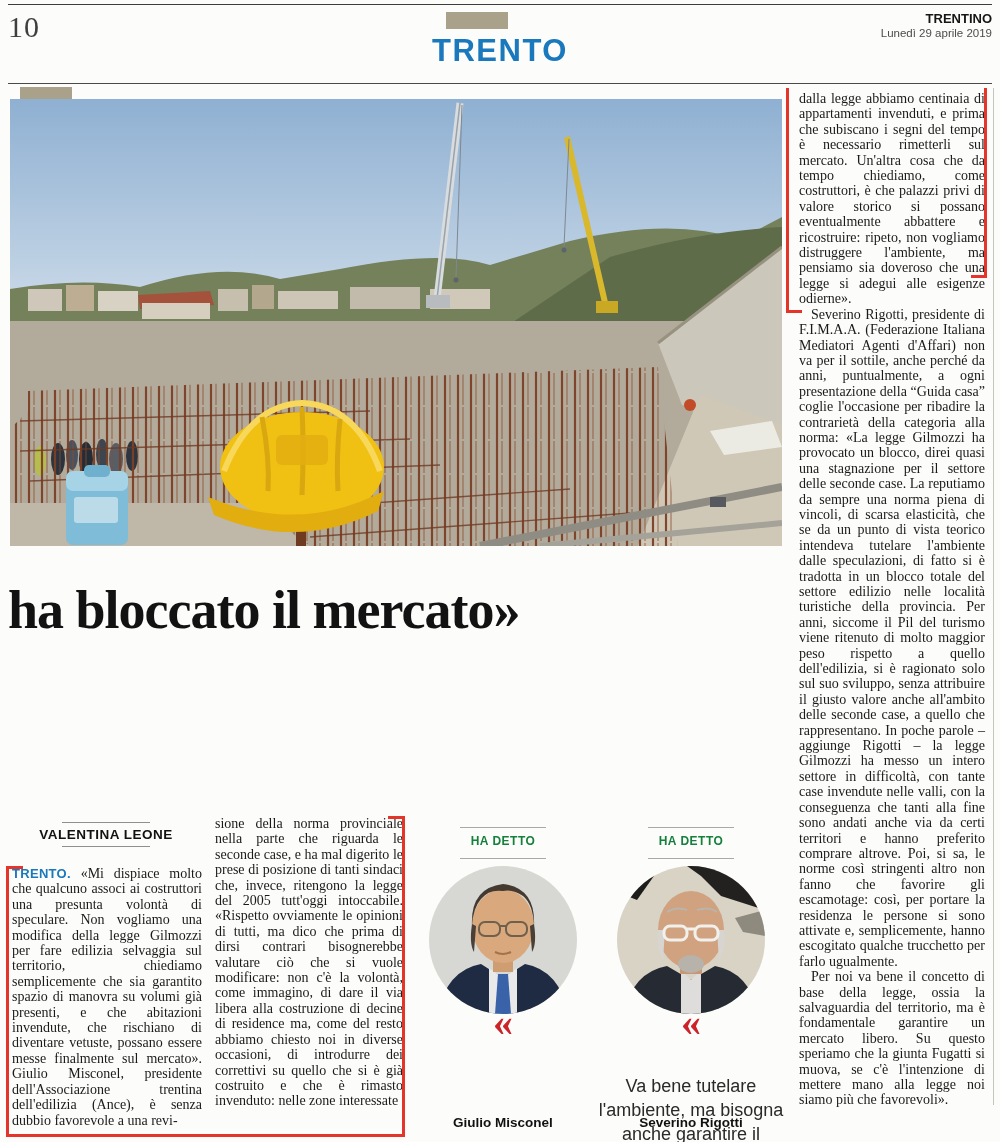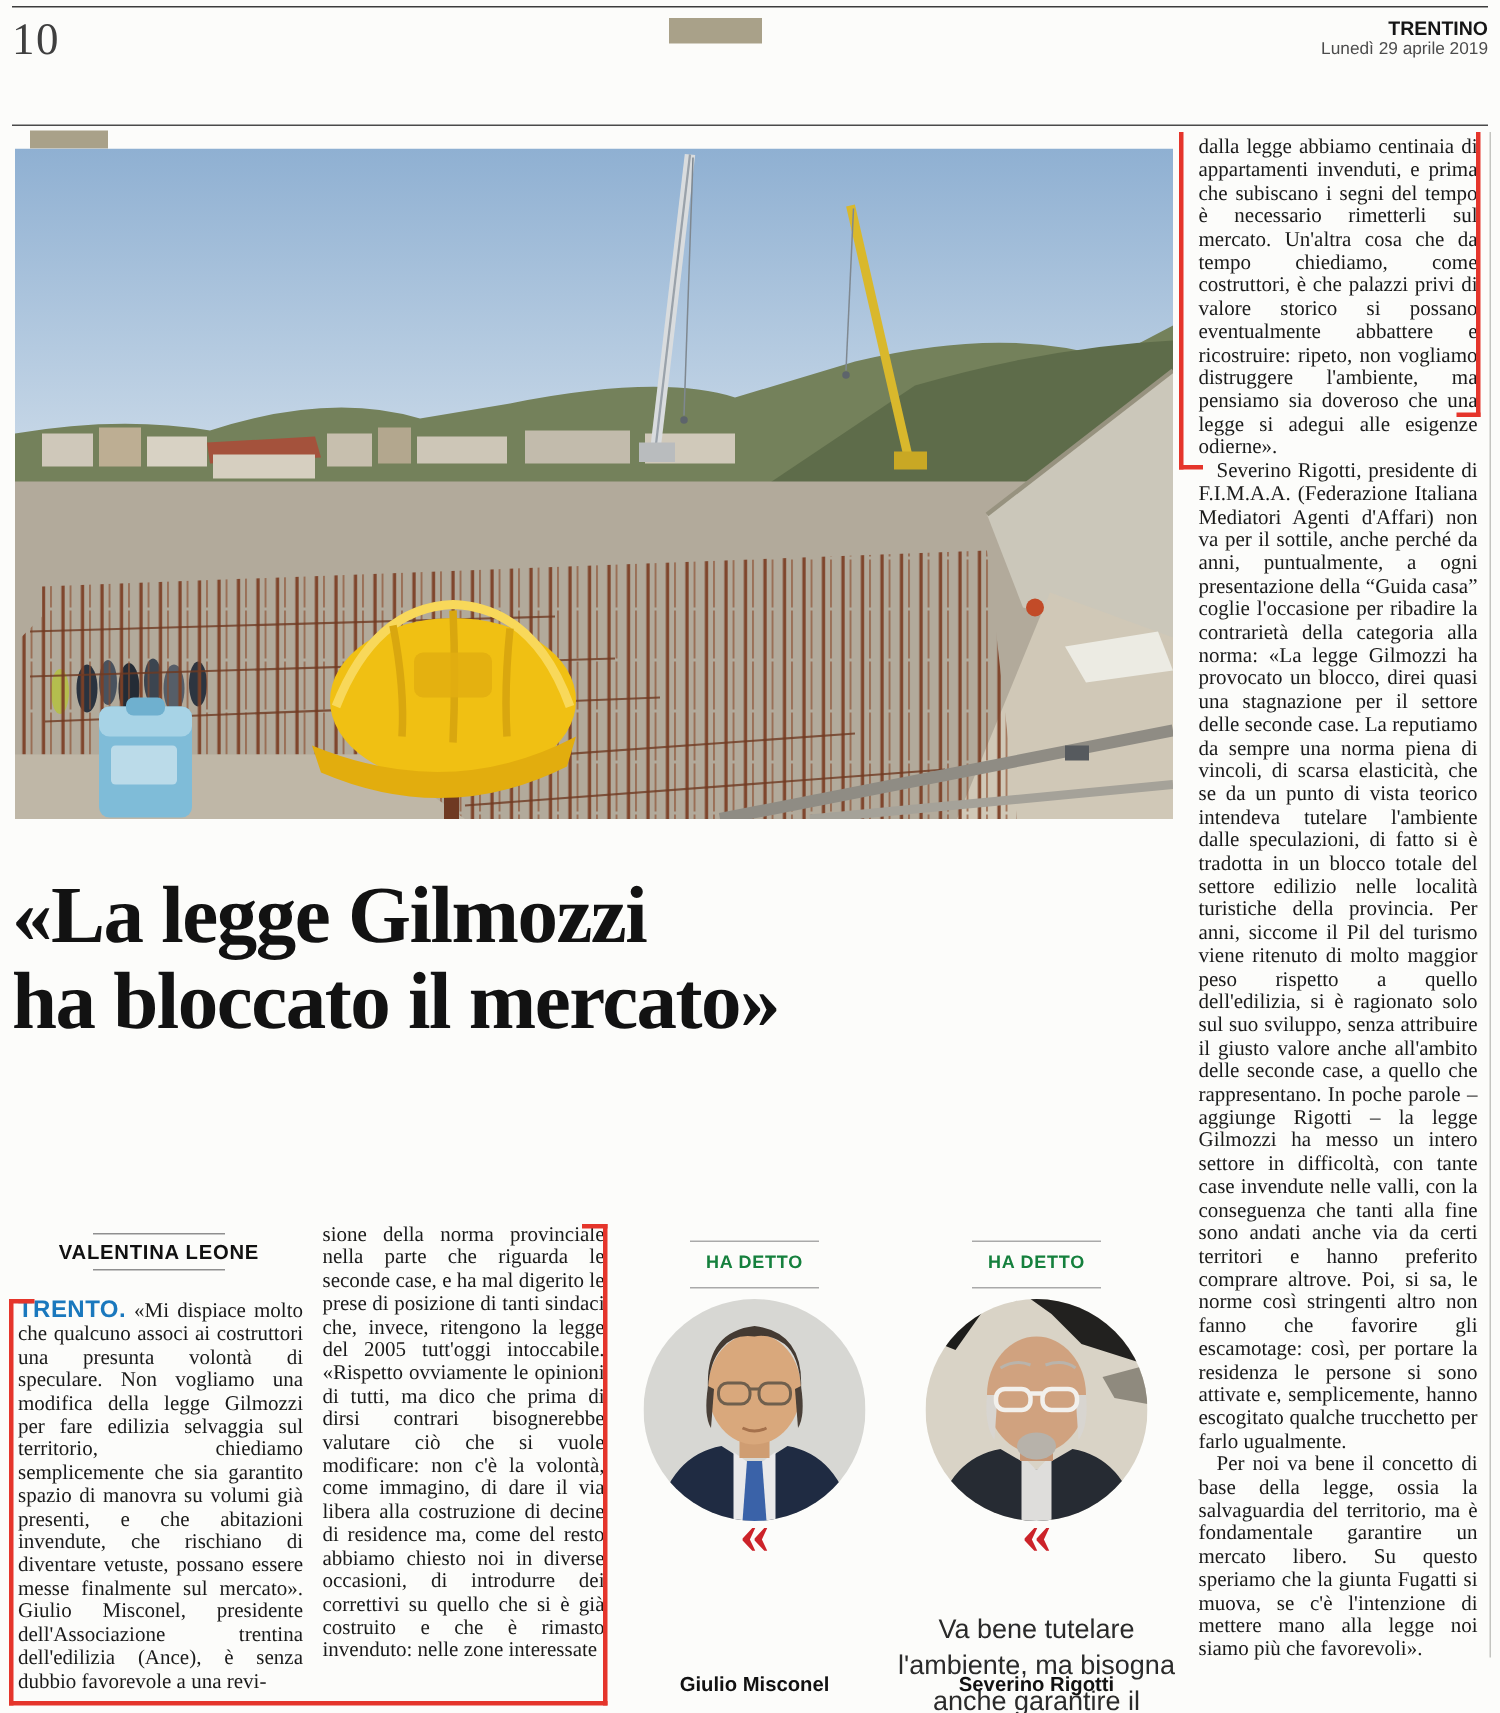--- a/index.html
+++ b/index.html
@@ -22,21 +22,21 @@
   .headline{font-size:54px;line-height:1.06;font-weight:bold;color:#121212;letter-spacing:-1px;}
   .standfirst{font-size:19px;line-height:1.38;color:#222;font-family:"Liberation Sans",sans-serif;}
   .standfirst .kicker{color:#1a78bd;font-weight:bold;}
 
   .byline-box{text-align:center;font-family:"Liberation Sans",sans-serif;}
   .byline-rule{height:1px;background:#8f8f8f;width:88px;margin:4px auto;}
   .byline-name{font-size:13.5px;font-weight:bold;letter-spacing:.5px;color:#111;}
 
   .bodycol{font-size:14px;line-height:15.4px;text-align:justify;hyphens:auto;-webkit-hyphens:auto;}
   .bodycol p{margin:0;}
-  .dateline{color:#1a78bd;font-weight:bold;font-family:"Liberation Sans",sans-serif;font-size:16px;letter-spacing:.3px;}
+  .dateline{color:#1a78bd;font-weight:bold;font-family:"Liberation Sans",sans-serif;font-size:13px;letter-spacing:.3px;}
   .indent{text-indent:12px;}
 
   .quote-box{font-family:"Liberation Sans",sans-serif;text-align:center;}
   .qb-rule{position:absolute;left:50%;transform:translateX(-50%);width:86px;height:1px;background:#a9a9a9;}
   .qb-label{position:absolute;width:100%;font-size:12px;font-weight:bold;color:#15803d;letter-spacing:.5px;}
   .portrait{position:absolute;width:148px;height:148px;border-radius:50%;overflow:hidden;left:50%;transform:translateX(-50%);}
   .qmark{position:absolute;width:100%;text-align:center;color:#cc2329;font-size:40px;font-weight:bold;
          font-family:"Liberation Serif",serif;line-height:20px;}
   .qtext{position:absolute;width:100%;font-size:18px;line-height:24px;color:#2a2a2a;font-weight:normal;}
   .qname{position:absolute;width:100%;font-size:13.5px;font-weight:bold;color:#111;}
@@ -45,20 +45,21 @@
   .vrule-right{position:absolute;width:1px;background:#c4c4c0;}
 </style>
 </head>
 <body>
 
 <div class="page">
 
   <div class="abs rule" style="left:8px;top:4px;width:984px;"></div>
   <div class="abs page-number" style="left:8px;top:10px;">10</div>
   <div class="abs khaki" style="left:446px;top:12px;width:62px;height:17px;"></div>
+  <div class="abs section-title" style="left:0;top:33px;">TRENTO</div>
   <div class="abs brand sans" style="right:8px;top:11px;width:200px;">TRENTINO</div>
   <div class="abs edition-date sans" style="right:8px;top:27px;width:220px;">Lunedì 29 aprile 2019</div>
   <div class="abs rule" style="left:8px;top:83px;width:984px;background:#4a4a4a;"></div>
   <div class="abs khaki" style="left:20px;top:87px;width:52px;height:12px;"></div>
 
   <div class="abs" style="left:10px;top:99px;width:772px;height:447px;">
     <svg width="772" height="447" viewBox="0 0 772 447" xmlns="http://www.w3.org/2000/svg">
       <defs>
         <linearGradient id="sky" x1="0" y1="0" x2="0" y2="1">
           <stop offset="0" stop-color="#8fb0d2"></stop>
@@ -151,21 +152,20 @@
       <g>
         <line x1="470" y1="447" x2="772" y2="388" stroke="#8f8c84" stroke-width="8"></line>
         <line x1="530" y1="447" x2="772" y2="424" stroke="#a5a299" stroke-width="6"></line>
         <rect x="700" y="398" width="16" height="10" fill="#565a5e"></rect>
       </g>
     </svg>
   </div>
 
 
   <div class="abs headline" style="left:8px;top:582px;width:780px;">
-    <div>«La legge Gilmozzi</div>
     <div>ha bloccato il mercato»</div>
   </div>
 
 
   <div class="abs byline-box" style="left:10px;top:818px;width:192px;">
     <div class="byline-rule"></div>
     <div class="byline-name">VALENTINA LEONE</div>
     <div class="byline-rule"></div>
   </div>
 

